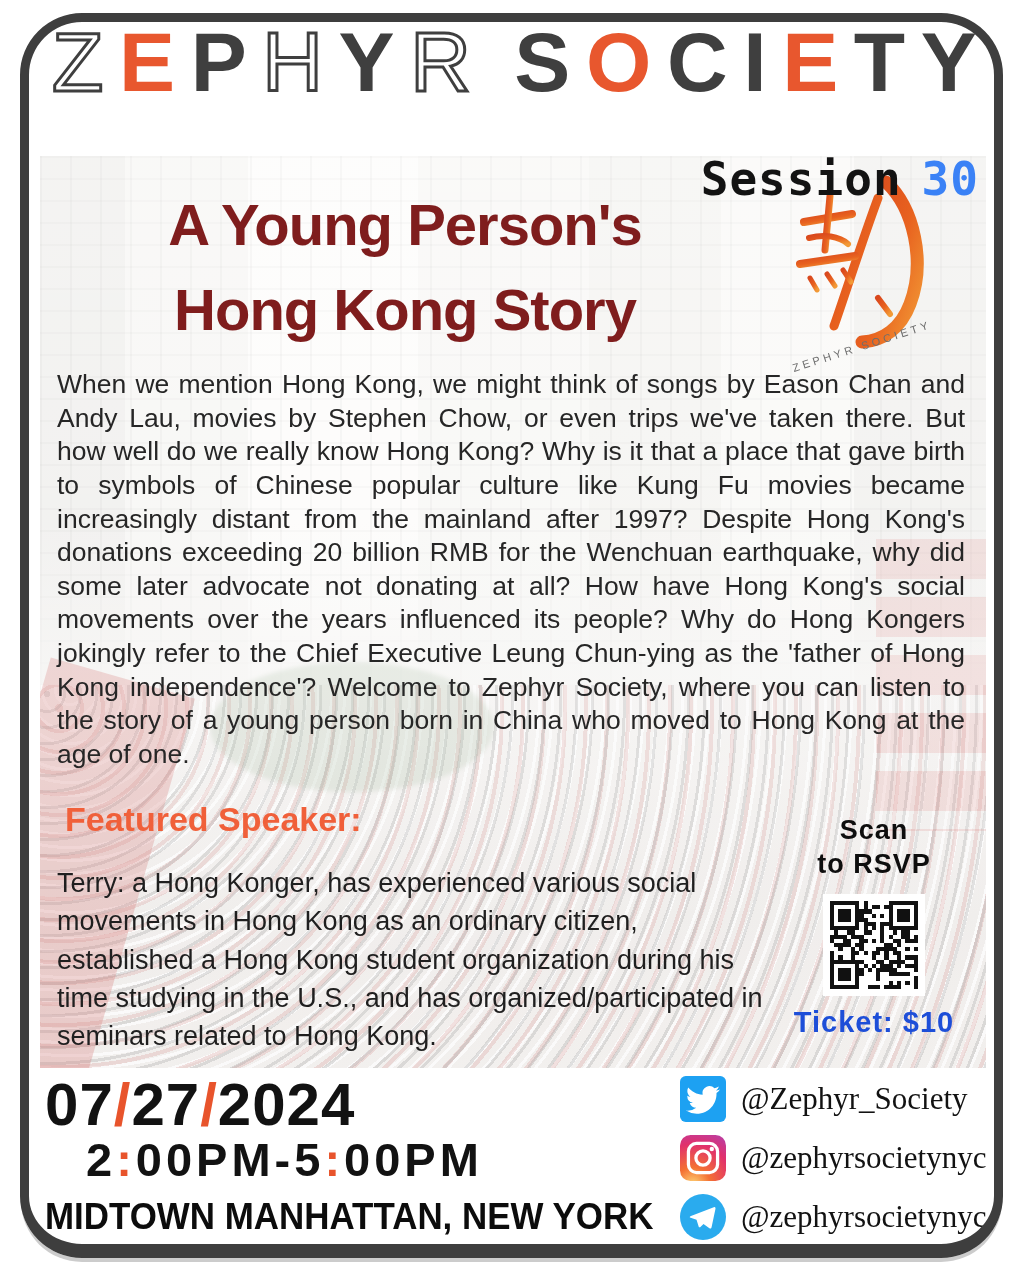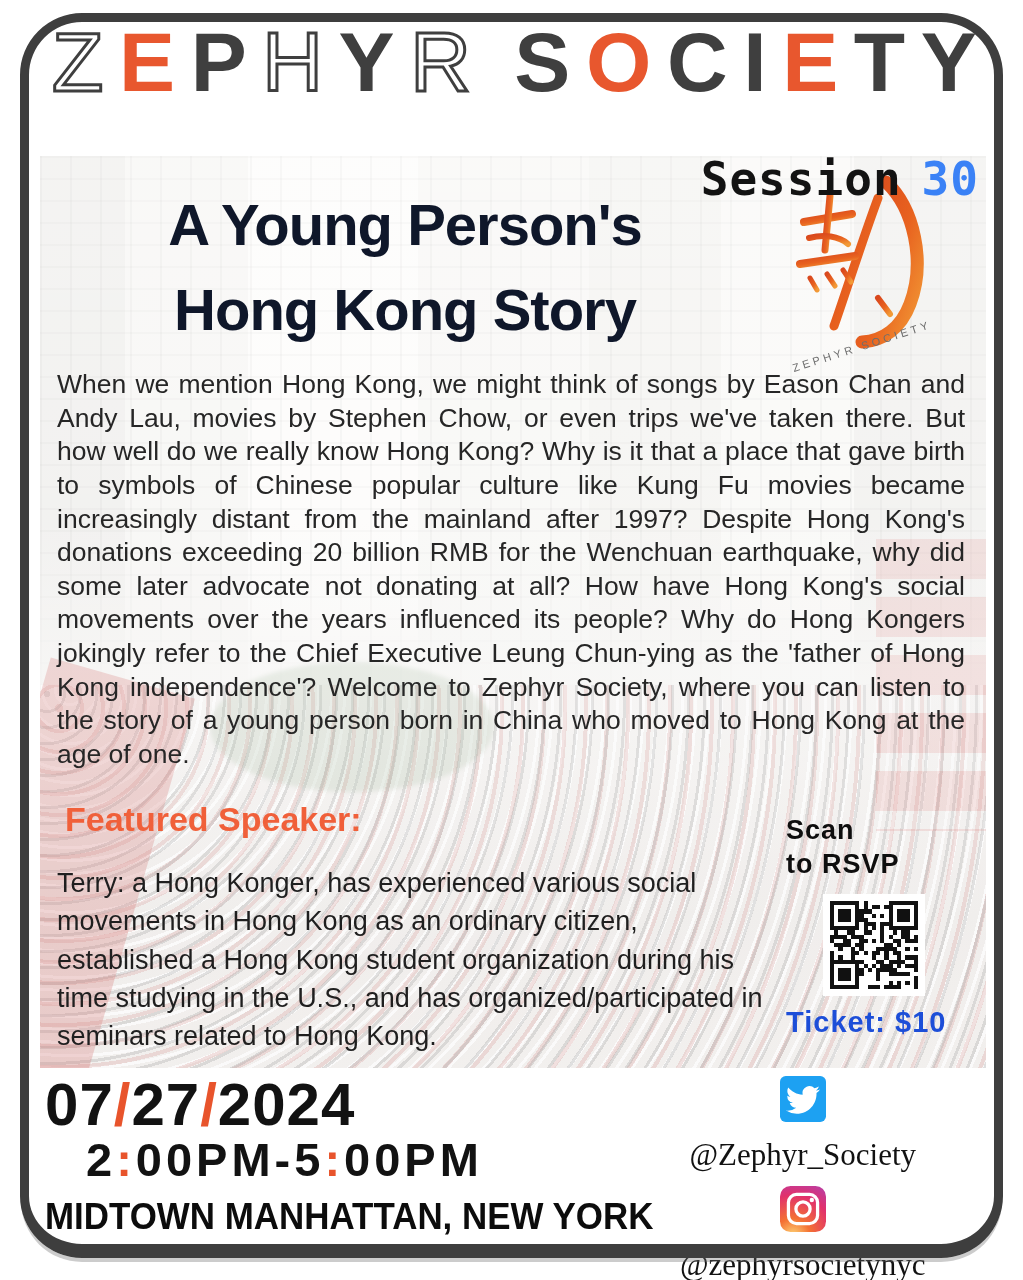--- a/index.html
+++ b/index.html
@@ -44,51 +44,51 @@
       linear-gradient(180deg,#f0eeec,#e7e3e0 60%,#ebe7e4);}
   .bg-crowd::before{content:"";position:absolute;left:18%;top:-6%;width:30%;height:34%;
     border-radius:50%;background:rgba(88,128,78,.20);filter:blur(2px);}
   .bg-crowd::after{content:"";position:absolute;left:-50px;top:-4%;width:150px;height:420px;
     background:rgba(188,44,40,.30);transform:rotate(16deg);}
   .bg-redsigns{right:0;top:42%;width:110px;height:32%;opacity:.75;
     background:repeating-linear-gradient(180deg, rgba(198,48,44,.26) 0 40px, rgba(232,230,228,.25) 40px 58px);}
   .bg-veil{inset:0;background:linear-gradient(180deg, rgba(255,255,255,.55), rgba(255,255,255,.36));}
 
   .title{position:absolute;left:50px;top:26px;width:630px;margin:0;text-align:center;
-    font-size:58px;font-weight:700;letter-spacing:-1px;line-height:1.47;color:#0f172a;z-index:2;}
+    font-size:58px;font-weight:700;letter-spacing:-1px;line-height:1.47;color:#7f1d1d;z-index:2;}
 
   .logo{position:absolute;left:742px;top:14px;width:176px;height:216px;z-index:2;}
   .logo svg{width:100%;height:100%;}
 
   .body-text{position:absolute;left:17px;top:212px;width:908px;margin:0;z-index:2;
     font-size:26.5px;line-height:1.27;text-align:justify;color:#262626;}
 
   .featured{position:absolute;left:17px;top:636px;margin:8px;z-index:2;
     font-size:34px;font-weight:700;color:#F0603A;}
 
   .bio{position:absolute;left:17px;top:708px;width:712px;margin:0;z-index:2;
     font-size:27px;line-height:1.42;color:#1f1f1f;}
 
-  .rsvp{position:absolute;left:746px;top:658px;width:176px;text-align:left;z-index:2;}
+  .rsvp{position:absolute;left:746px;top:658px;width:176px;text-align:center;z-index:2;}
   .rsvp-line{font-size:27px;font-weight:700;line-height:1.25;color:#0e0e0e;letter-spacing:1px;}
   .qr{width:102px;height:102px;box-sizing:border-box;background:#fff;padding:7px;margin:12px auto 10px;}
   .qr svg{width:100%;height:100%;shape-rendering:crispEdges;display:block;}
   .ticket{font-size:29px;font-weight:700;color:#1d4ed8;letter-spacing:1px;}
 
   
   .date{position:absolute;left:45px;top:1070px;font-size:60px;font-weight:700;
     letter-spacing:1px;color:#121212;z-index:2;}
   .time{position:absolute;left:45px;top:1132px;font-size:47px;font-weight:700;
     letter-spacing:4px;color:#121212;z-index:2;margin-left:41px;}
   .location{position:absolute;left:45px;top:1196px;font-size:36px;font-weight:700;
     color:#0c0c0c;z-index:2;transform:scaleX(.97);transform-origin:left;}
   .accent{color:#E8542C;}
 
   .social{position:absolute;left:680px;top:1076px;display:flex;flex-direction:column;gap:13px;z-index:2;}
-  .social-row{display:flex;align-items:center;gap:15px;flex-direction:column;}
+  .social-row{display:flex;align-items:center;gap:15px;}
   .social-icon{width:46px;height:46px;flex:0 0 46px;}
   .social-handle{font-family:"Liberation Serif", serif;font-size:31px;color:#121212;}
 </style>
 </head>
 <body>
 
 <div class="poster">
   <div class="frame"></div>
 
   <header class="wordmark">

